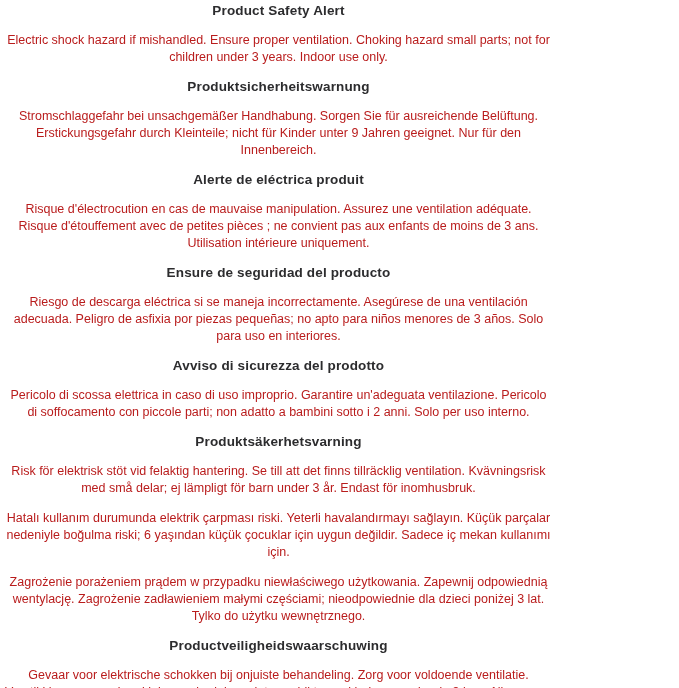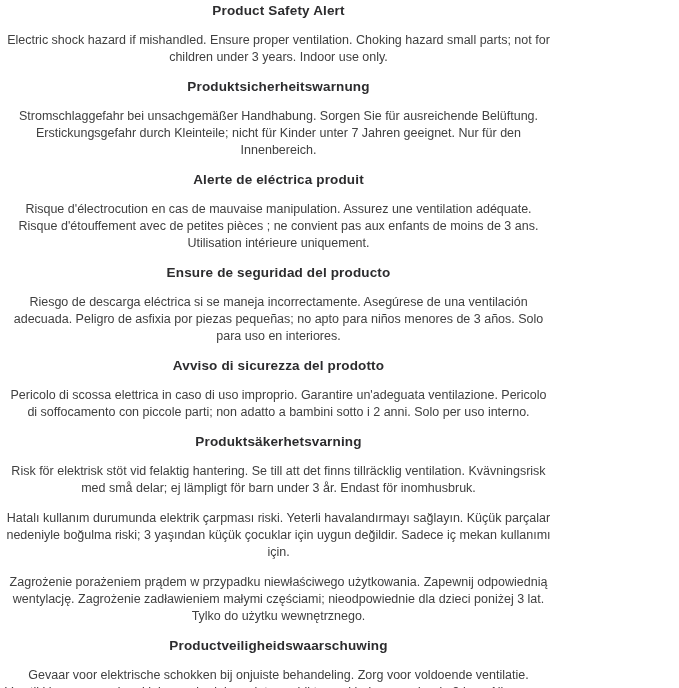--- a/index.html
+++ b/index.html
@@ -27,36 +27,36 @@
     line-height: 15px;
     font-weight: bold;
     color: #2c2c2e;
     letter-spacing: 0.15px;
   }
   .section-body {
     margin: 0 auto 13px auto;
     max-width: 668px;
     font-size: 12.5px;
     line-height: 17px;
-    color: #404040;
+    color: #b91c1c;
   }
 </style>
 </head>
 <body>
 
 <div class="safety-page">
 
   <section class="lang-section">
     <h2 class="section-heading">Product Safety Alert</h2>
     <p class="section-body">Electric shock hazard if mishandled. Ensure proper ventilation. Choking hazard small parts; not for children under 3 years. Indoor use only.</p>
   </section>
 
   <section class="lang-section">
     <h2 class="section-heading">Produktsicherheitswarnung</h2>
-    <p class="section-body">Stromschlaggefahr bei unsachgemäßer Handhabung. Sorgen Sie für ausreichende Belüftung. Erstickungsgefahr durch Kleinteile; nicht für Kinder unter 7 Jahren geeignet. Nur für den Innenbereich.</p>
+    <p class="section-body">Stromschlaggefahr bei unsachgemäßer Handhabung. Sorgen Sie für ausreichende Belüftung. Erstickungsgefahr durch Kleinteile; nicht für Kinder unter 9 Jahren geeignet. Nur für den Innenbereich.</p>
   </section>
 
   <section class="lang-section">
     <h2 class="section-heading">Alerte de eléctrica produit</h2>
     <p class="section-body">Risque d'électrocution en cas de mauvaise manipulation. Assurez une ventilation adéquate. Risque d'étouffement avec de petites pièces ; ne convient pas aux enfants de moins de 3 ans. Utilisation intérieure uniquement.</p>
   </section>
 
   <section class="lang-section">
     <h2 class="section-heading">Ensure de seguridad del producto</h2>
     <p class="section-body">Riesgo de descarga eléctrica si se maneja incorrectamente. Asegúrese de una ventilación adecuada. Peligro de asfixia por piezas pequeñas; no apto para niños menores de 3 años. Solo para uso en interiores.</p>
@@ -66,21 +66,21 @@
     <h2 class="section-heading">Avviso di sicurezza del prodotto</h2>
     <p class="section-body">Pericolo di scossa elettrica in caso di uso improprio. Garantire un'adeguata ventilazione. Pericolo di soffocamento con piccole parti; non adatto a bambini sotto i 2 anni. Solo per uso interno.</p>
   </section>
 
   <section class="lang-section">
     <h2 class="section-heading">Produktsäkerhetsvarning</h2>
     <p class="section-body">Risk för elektrisk stöt vid felaktig hantering. Se till att det finns tillräcklig ventilation. Kvävningsrisk med små delar; ej lämpligt för barn under 3 år. Endast för inomhusbruk.</p>
   </section>
 
   <section class="lang-section">
-    <p class="section-body">Hatalı kullanım durumunda elektrik çarpması riski. Yeterli havalandırmayı sağlayın. Küçük parçalar nedeniyle boğulma riski; 3 yaşından küçük çocuklar için uygun değildir. Sadece iç mekan kullanımı için.</p>
+    <p class="section-body">Hatalı kullanım durumunda elektrik çarpması riski. Yeterli havalandırmayı sağlayın. Küçük parçalar nedeniyle boğulma riski; 6 yaşından küçük çocuklar için uygun değildir. Sadece iç mekan kullanımı için.</p>
   </section>
 
   <section class="lang-section">
     <p class="section-body">Zagrożenie porażeniem prądem w przypadku niewłaściwego użytkowania. Zapewnij odpowiednią wentylację. Zagrożenie zadławieniem małymi częściami; nieodpowiednie dla dzieci poniżej 3 lat. Tylko do użytku wewnętrznego.</p>
   </section>
 
   <section class="lang-section">
     <h2 class="section-heading">Productveiligheidswaarschuwing</h2>
     <p class="section-body">Gevaar voor elektrische schokken bij onjuiste behandeling. Zorg voor voldoende ventilatie. Verstikkingsgevaar door kleine onderdelen; niet geschikt voor kinderen onder de 3 jaar. Alleen voor gebruik binnenshuis.</p>
   </section>

